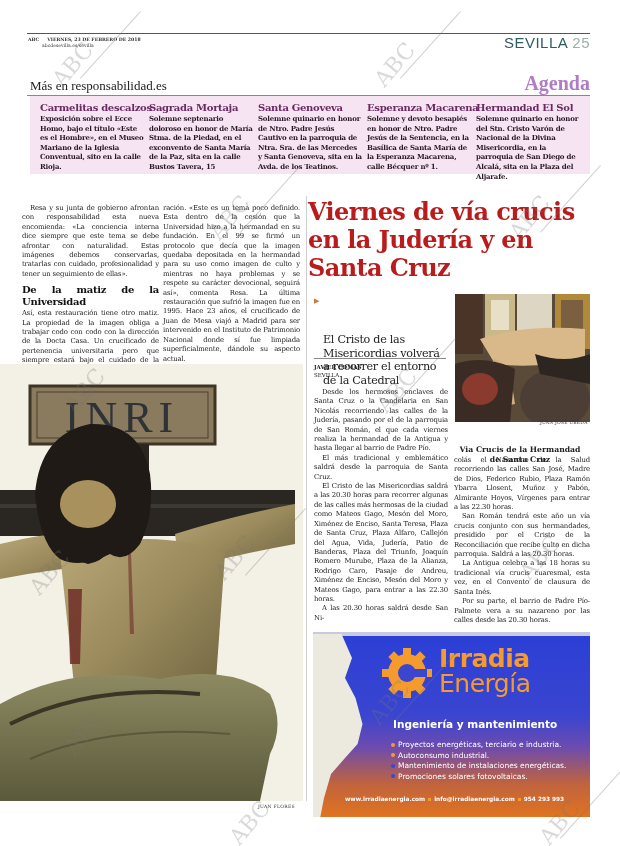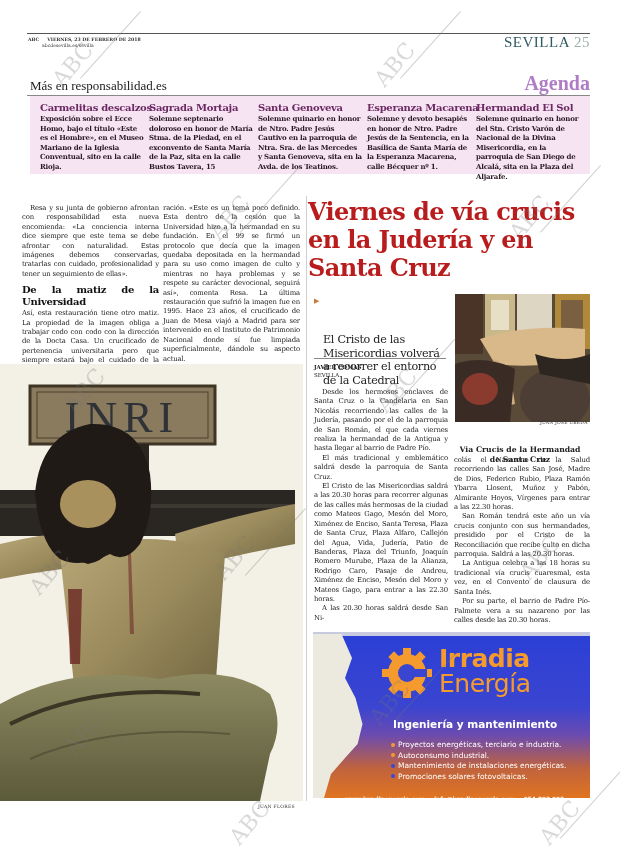--- a/index.html
+++ b/index.html
@@ -3,21 +3,21 @@
 <meta charset="utf-8">
 <style>
   * { box-sizing: border-box; margin: 0; padding: 0; }
   html, body { width: 620px; height: 846px; background: #ffffff; overflow: hidden; }
   body { position: relative; font-family: "DejaVu Serif", "Liberation Serif", serif; color: #1a1a1a; }
 
   .topline { position: absolute; left: 27px; top: 33px; width: 563px; height: 1px; background: #555; }
   .masthead-left { position: absolute; left: 28px; top: 37px; font-size: 4.6px; line-height: 5.5px; font-weight: bold; color: #333; }
   .masthead-left .abc { margin-right: 8px; }
   .masthead-left .url { font-weight: normal; padding-left: 14px; display: block; }
-  .section-title { position: absolute; right: 30px; top: 34px; font-family: Liberation Serif, serif; font-size: 15px; color: #2f5c63; letter-spacing: 0.5px; }
+  .section-title { position: absolute; right: 30px; top: 34px; font-family: Liberation Sans, sans-serif; font-size: 15px; color: #2f5c63; letter-spacing: 0.5px; }
   .section-title .pagenum { color: #9bb0a9; margin-left: 4px; }
 
   .agenda-label { position: absolute; left: 30px; top: 78px; font-family: "Liberation Serif", serif; font-size: 13px; color: #222; }
   .agenda-title { position: absolute; right: 30px; top: 72px; font-family: "Liberation Serif", serif; font-size: 20px; font-weight: bold; color: #b07cc6; text-align: right; }
   .agenda-rule { position: absolute; left: 27px; top: 95px; width: 563px; height: 1px; background: #888; }
   .agenda-box { position: absolute; left: 30px; top: 96px; width: 560px; height: 78px; background: #f6e4f3; display: flex; padding: 6px 0 0 10px; gap: 0; }
   .agenda-item { width: 109px; margin-right: 0; padding-right: 4px; }
   .agenda-item h3 { font-family: "DejaVu Serif", serif; font-size: 10px; font-weight: bold; color: #6b2a62; line-height: 12px; white-space: nowrap; letter-spacing: -0.3px; }
   .agenda-item p { font-size: 7px; line-height: 9.6px; font-weight: bold; color: #2a1a25; letter-spacing: -0.2px; }
 
@@ -42,21 +42,21 @@
 
   .photo-small { position: absolute; left: 455px; top: 294px; width: 135px; height: 128px; overflow: hidden; background: #6b5a45; }
   .photo-credit-small { position: absolute; left: 540px; top: 420px; font-size: 4.5px; letter-spacing: 0.2px; color: #333; }
   .photo-caption { position: absolute; left: 455px; top: 445px; width: 130px; font-size: 7.7px; line-height: 10px; font-weight: bold; color: #222; text-align: center; }
 
   .col3 { left: 314px; top: 388px; width: 134px; }
   .col3 .lead { text-indent: 0; }
   .col4 { left: 454px; top: 456px; width: 136px; }
   .col4 .cont { text-indent: 0; }
 
-  .ad { position: absolute; left: 313px; top: 632px; width: 277px; height: 166px; overflow: hidden;
+  .ad { position: absolute; left: 313px; top: 632px; width: 277px; height: 185px; overflow: hidden;
         background: linear-gradient(180deg, #2b3fd6 0%, #3a45d0 45%, #6b4bb0 62%, #c0633e 82%, #e07420 100%); }
   .ad .topband { position: absolute; left: 0; top: 0; width: 100%; height: 4px; background: #c8cbe0; }
   .ad .map { position: absolute; left: -10px; top: 2px; width: 70px; height: 200px; background: #ece9df; clip-path: polygon(0 0, 55% 0, 70% 12%, 60% 22%, 75% 32%, 85% 45%, 78% 55%, 60% 62%, 40% 70%, 30% 82%, 20% 100%, 0 100%); }
   .ad .logo { position: absolute; left: 68px; top: 15px; width: 52px; height: 52px; }
   .ad .brand { position: absolute; left: 126px; top: 14px; font-family: "DejaVu Sans", sans-serif; font-weight: bold; color: #f59b2e; font-size: 25px; line-height: 25px; letter-spacing: -0.5px; }
   .ad .brand .l2 { display: block; font-weight: normal; }
   .ad .tagline { position: absolute; left: 80px; top: 86px; font-family: "DejaVu Sans", sans-serif; font-weight: bold; color: #fff; font-size: 10.5px; }
   .ad ul { position: absolute; left: 78px; top: 108px; list-style: none; font-family: "DejaVu Sans", sans-serif; font-size: 7.5px; line-height: 10.5px; color: #fff; }
   .ad ul li .dot { display: inline-block; width: 4px; height: 4px; border-radius: 50%; margin-right: 3px; vertical-align: middle; }
   .ad .contact { position: absolute; left: 32px; top: 164px; font-family: "DejaVu Sans", sans-serif; font-size: 5.8px; font-weight: bold; color: #fff; white-space: nowrap; }

